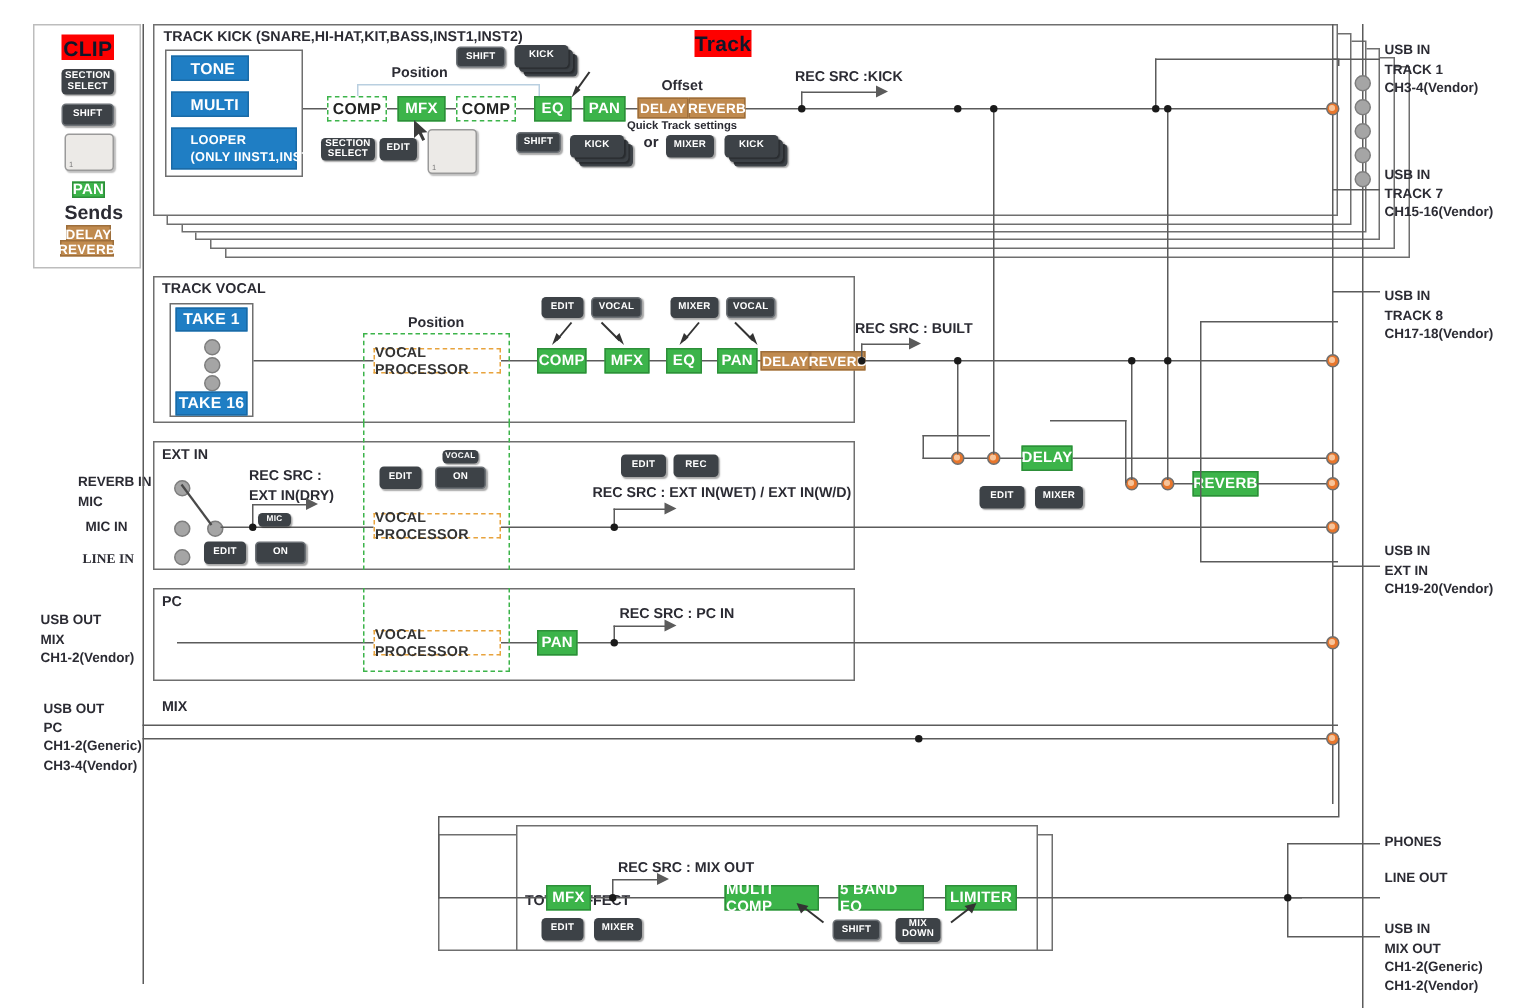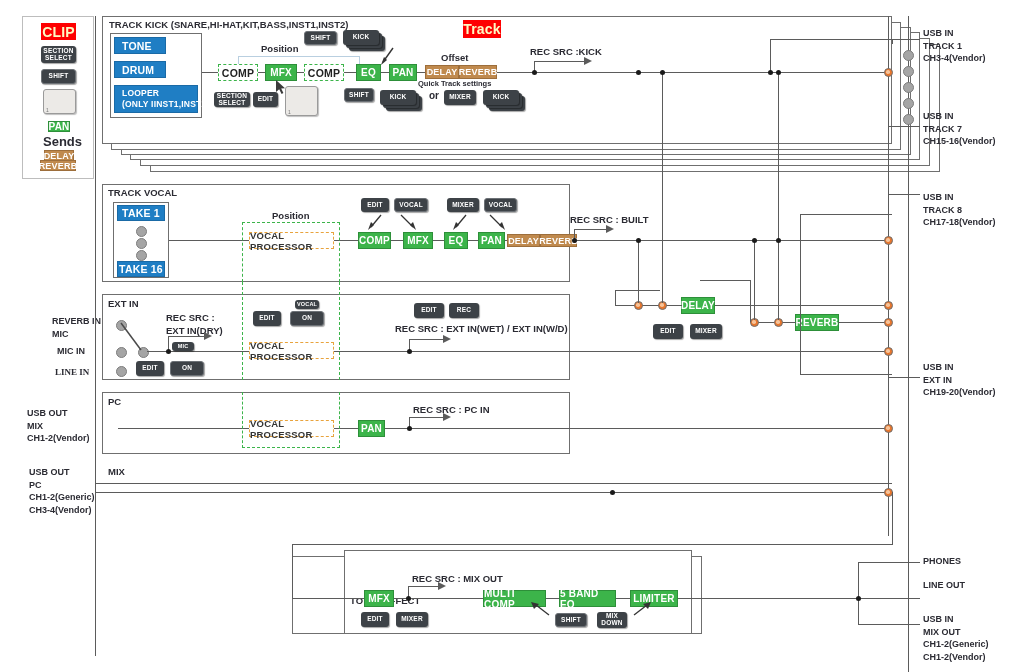--- a/index.html
+++ b/index.html
@@ -6,24 +6,24 @@
   body{width:1024px;height:672px;position:relative;
        font-family:"Liberation Sans", sans-serif;
        color:#2b2b33;overflow:hidden;}
   .abs{position:absolute;}
   
   .blk{position:absolute;display:flex;align-items:center;justify-content:center;
        font-weight:bold;letter-spacing:.2px;box-sizing:border-box;}
   .green{background:#3cb44a;color:#fff;border:1px solid #2d8f39;font-size:10px;}
   .greendash{background:#fff;color:#222;border:1.6px dashed #3cb44a;font-size:10.5px;}
   .blue{background:#1f7ec4;color:#fff;border:1px solid #1a6aa6;font-size:10.5px;
-        justify-content:flex-start;padding-left:7px;}
+        justify-content:flex-start;padding-left:12px;}
   .brown{background:#c08a4e;color:#fff;border:1px solid #9d6e3b;font-size:9px;}
   .orangedash{background:#fff;color:#333;border:1.6px dashed #e8a33d;font-size:9.5px;}
-  .red{background:#fe0000;color:#fef9c3;font-size:14px;font-weight:bold;}
+  .red{background:#fe0000;color:#0f172a;font-size:14px;font-weight:bold;}
   .btn{position:absolute;background:#3d4247;color:#fff;border-radius:3px;
        display:flex;align-items:center;justify-content:center;text-align:center;
        font-size:6.5px;font-weight:bold;line-height:1.05;letter-spacing:.2px;
        box-shadow:1px 1px 1px rgba(0,0,0,.35);box-sizing:border-box;}
   .btn.inner{background:#3d4247;border:1.6px solid #6c7176;}
   .pad{position:absolute;background:#eceae7;border:1.3px solid #9a9a9a;border-radius:3px;
        box-shadow:1px 1px 1px rgba(0,0,0,.25);}
   .pad::after{content:"1";position:absolute;left:2px;bottom:0px;font-size:5px;color:#777;}
   .knob{position:absolute;width:9px;height:9px;border-radius:50%;
         background:#a5a5a5;border:1px solid #7d7d7d;}
@@ -77,21 +77,21 @@
 <div class="stackbox" style="left:140px;top:38px;width:790px;height:128px;"></div>
 <div class="stackbox" style="left:130px;top:32px;width:790px;height:128px;"></div>
 <div class="stackbox" style="left:121px;top:27px;width:790px;height:128px;"></div>
 <div class="stackbox" style="left:111px;top:22px;width:790px;height:128px;"></div>
 <div class="stackbox" style="left:102px;top:16px;width:790px;height:128px;"></div>
 
 <div class="sec-title" style="left:109px;top:19px;">TRACK KICK (SNARE,HI-HAT,KIT,BASS,INST1,INST2)</div>
 
 <div class="sec" style="left:110px;top:33px;width:92px;height:85px;background:#fff;"></div>
 <div class="blk blue" style="left:114px;top:37px;width:52px;height:17px;">TONE</div>
-<div class="blk blue" style="left:114px;top:61px;width:52px;height:17px;">DRUM</div>
+<div class="blk blue" style="left:114px;top:61px;width:52px;height:17px;">MULTI</div>
 <div class="blk blue" style="left:114px;top:85px;width:84px;height:28px;font-size:8.5px;white-space:pre;line-height:11px;justify-content:flex-start;">LOOPER
 (ONLY IINST1,INST2)</div>
 
 <div class="wire h" style="left:202px;top:72px;width:690px;"></div>
 
 <div class="wire h lt" style="left:238px;top:56px;width:122px;height:1.4px;"></div>
 <div class="wire v lt" style="left:238px;top:56px;height:11px;width:1.4px;"></div>
 <div class="wire v lt" style="left:359px;top:56px;height:11px;width:1.4px;"></div>
 <div class="ttl" style="left:261px;top:43px;">Position</div>
 

